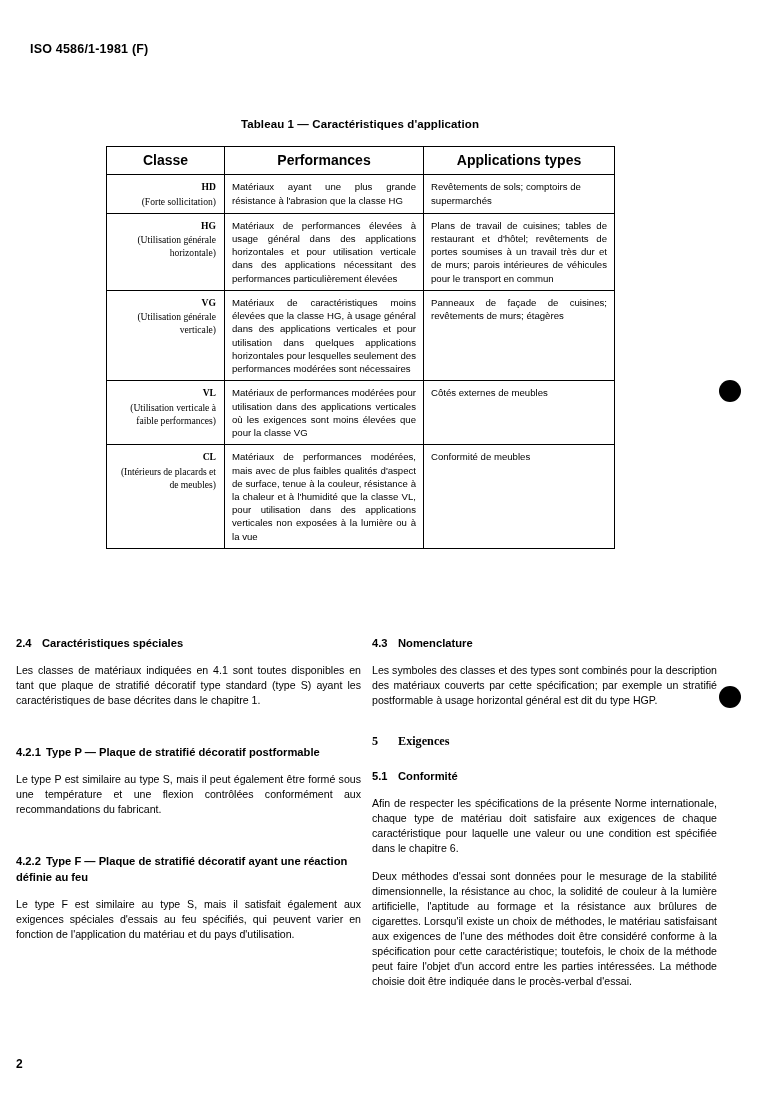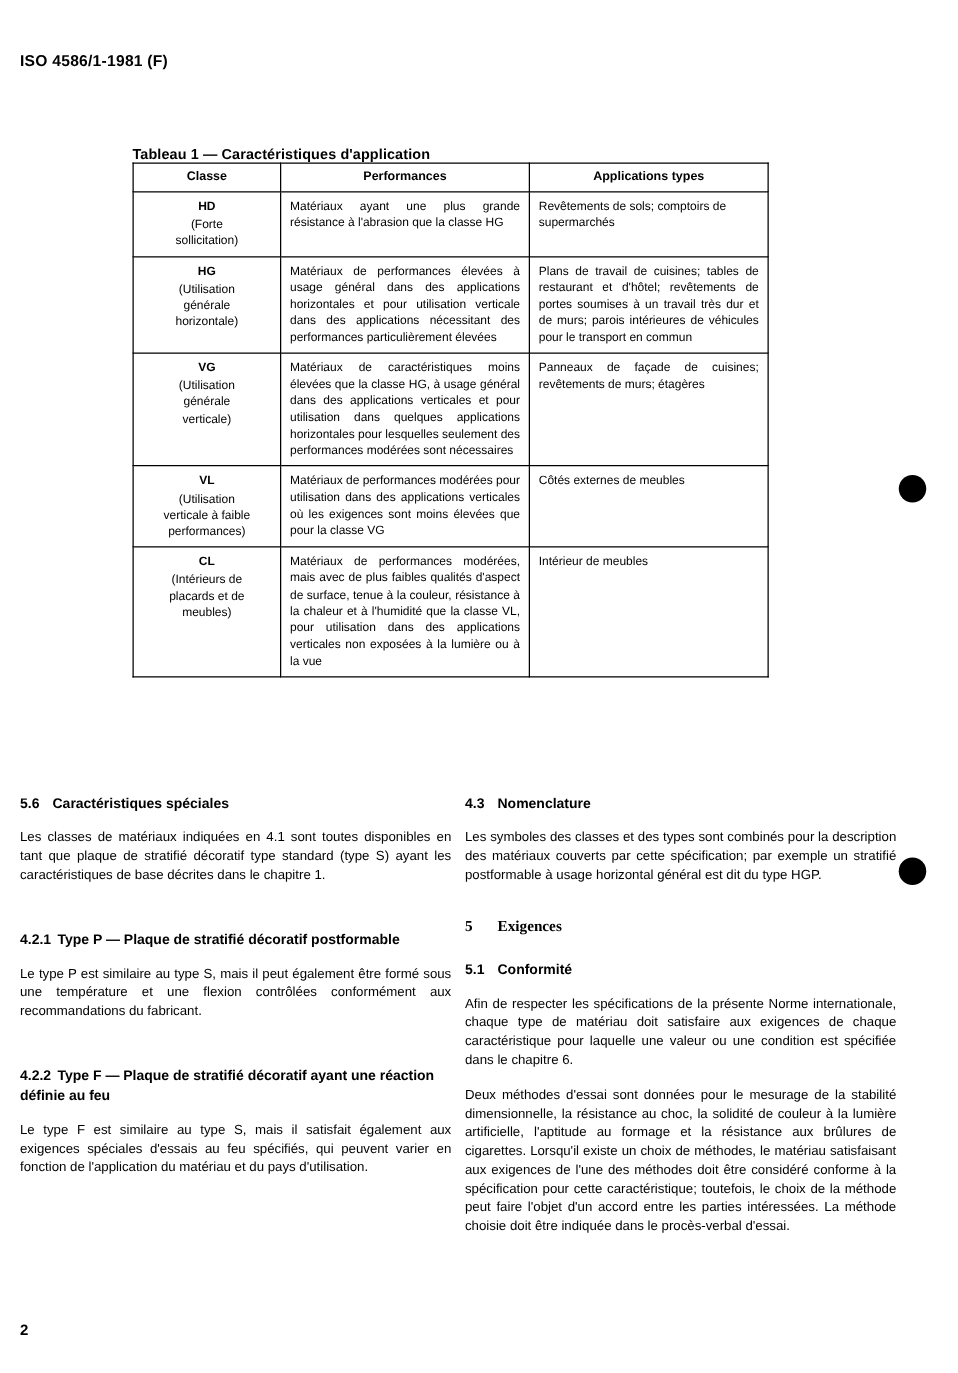--- a/index.html
+++ b/index.html
@@ -12,40 +12,40 @@
     height: 1098px;
     position: relative;
     font-family: "Liberation Sans", sans-serif;
     color: #000000;
     overflow: hidden;
   }
 
   
   .doc-header {
     position: absolute;
-    left: 16px;
+    left: 30px;
     top: 42px;
     font-size: 12.5px;
     font-weight: bold;
     letter-spacing: 0.2px;
     text-align: right;
   }
 
   
   .table-wrap {
     position: absolute;
     left: 106px;
     top: 118px;
     width: 508px;
   }
   .table-caption {
-    text-align: left;
+    text-align: center;
     font-size: 11.5px;
     font-weight: bold;
-    margin-bottom: 0;
+    margin-bottom: 16px;
     letter-spacing: 0.1px;
   }
   table.spec {
     border-collapse: collapse;
     width: 508px;
     table-layout: fixed;
     border: 1.4px solid #000;
   }
   table.spec col.c-classe   { width: 118px; }
   table.spec col.c-perf     { width: 199px; }
@@ -53,28 +53,29 @@
 
   table.spec th, table.spec td {
     border: 1px solid #000;
     vertical-align: top;
     font-size: 9.6px;
     line-height: 1.38;
   }
   table.spec thead th {
     font-weight: bold;
     padding: 4px 4px 4px 4px;
-    font-size: 10px;
+    font-size: 14px;
     vertical-align: middle;
     height: 14px;
   }
   td.cls {
-    text-align: center;
+    text-align: right;
     vertical-align: middle;
-    padding: 5px 22px;
+    padding: 5px 8px;
+    font-family: Liberation Serif, serif;
   }
   td.cls .code {
     font-weight: bold;
     display: block;
     margin-bottom: 1px;
   }
   td.cls .desc { display: block; }
   td.body {
     padding: 5px 7px 5px 7px;
     text-align: justify;
@@ -194,29 +195,29 @@
         </td>
         <td class="body">Matériaux de performances modérées pour utilisation dans des applications verticales où les exigences sont moins élevées que pour la classe VG</td>
         <td class="body noj">Côtés externes de meubles</td>
       </tr>
       <tr>
         <td class="cls">
           <span class="code">CL</span>
           <span class="desc">(Intérieurs de placards et de meubles)</span>
         </td>
         <td class="body">Matériaux de performances modérées, mais avec de plus faibles qualités d'aspect de surface, tenue à la couleur, résistance à la chaleur et à l'humidité que la classe VL, pour utilisation dans des applications verticales non exposées à la lumière ou à la vue</td>
-        <td class="body noj">Intérieur de meubles</td>
+        <td class="body noj">Conformité de meubles</td>
       </tr>
     </tbody>
   </table>
 </div>
 
 <div class="col col-left">
   <h3>
-    <span class="num">5.6</span><span>Caractéristiques spéciales</span>
+    <span class="num">2.4</span><span>Caractéristiques spéciales</span>
   </h3>
   <p>Les classes de matériaux indiquées en 4.1 sont toutes disponibles en tant que plaque de stratifié décoratif type standard (type S) ayant les caractéristiques de base décrites dans le chapitre 1.</p>
   <div class="spacer-lg"></div>
   <h3 class="sub">
     <span class="num-wide">4.2.1</span><span>Type P — Plaque de stratifié décoratif postformable</span>
   </h3>
   <p>Le type P est similaire au type S, mais il peut également être formé sous une température et une flexion contrôlées conformément aux recommandations du fabricant.</p>
   <div class="spacer-lg"></div>
   <h3 class="sub">
     <span class="num-wide">4.2.2</span><span>Type F — Plaque de stratifié décoratif ayant une réaction définie au feu</span>

